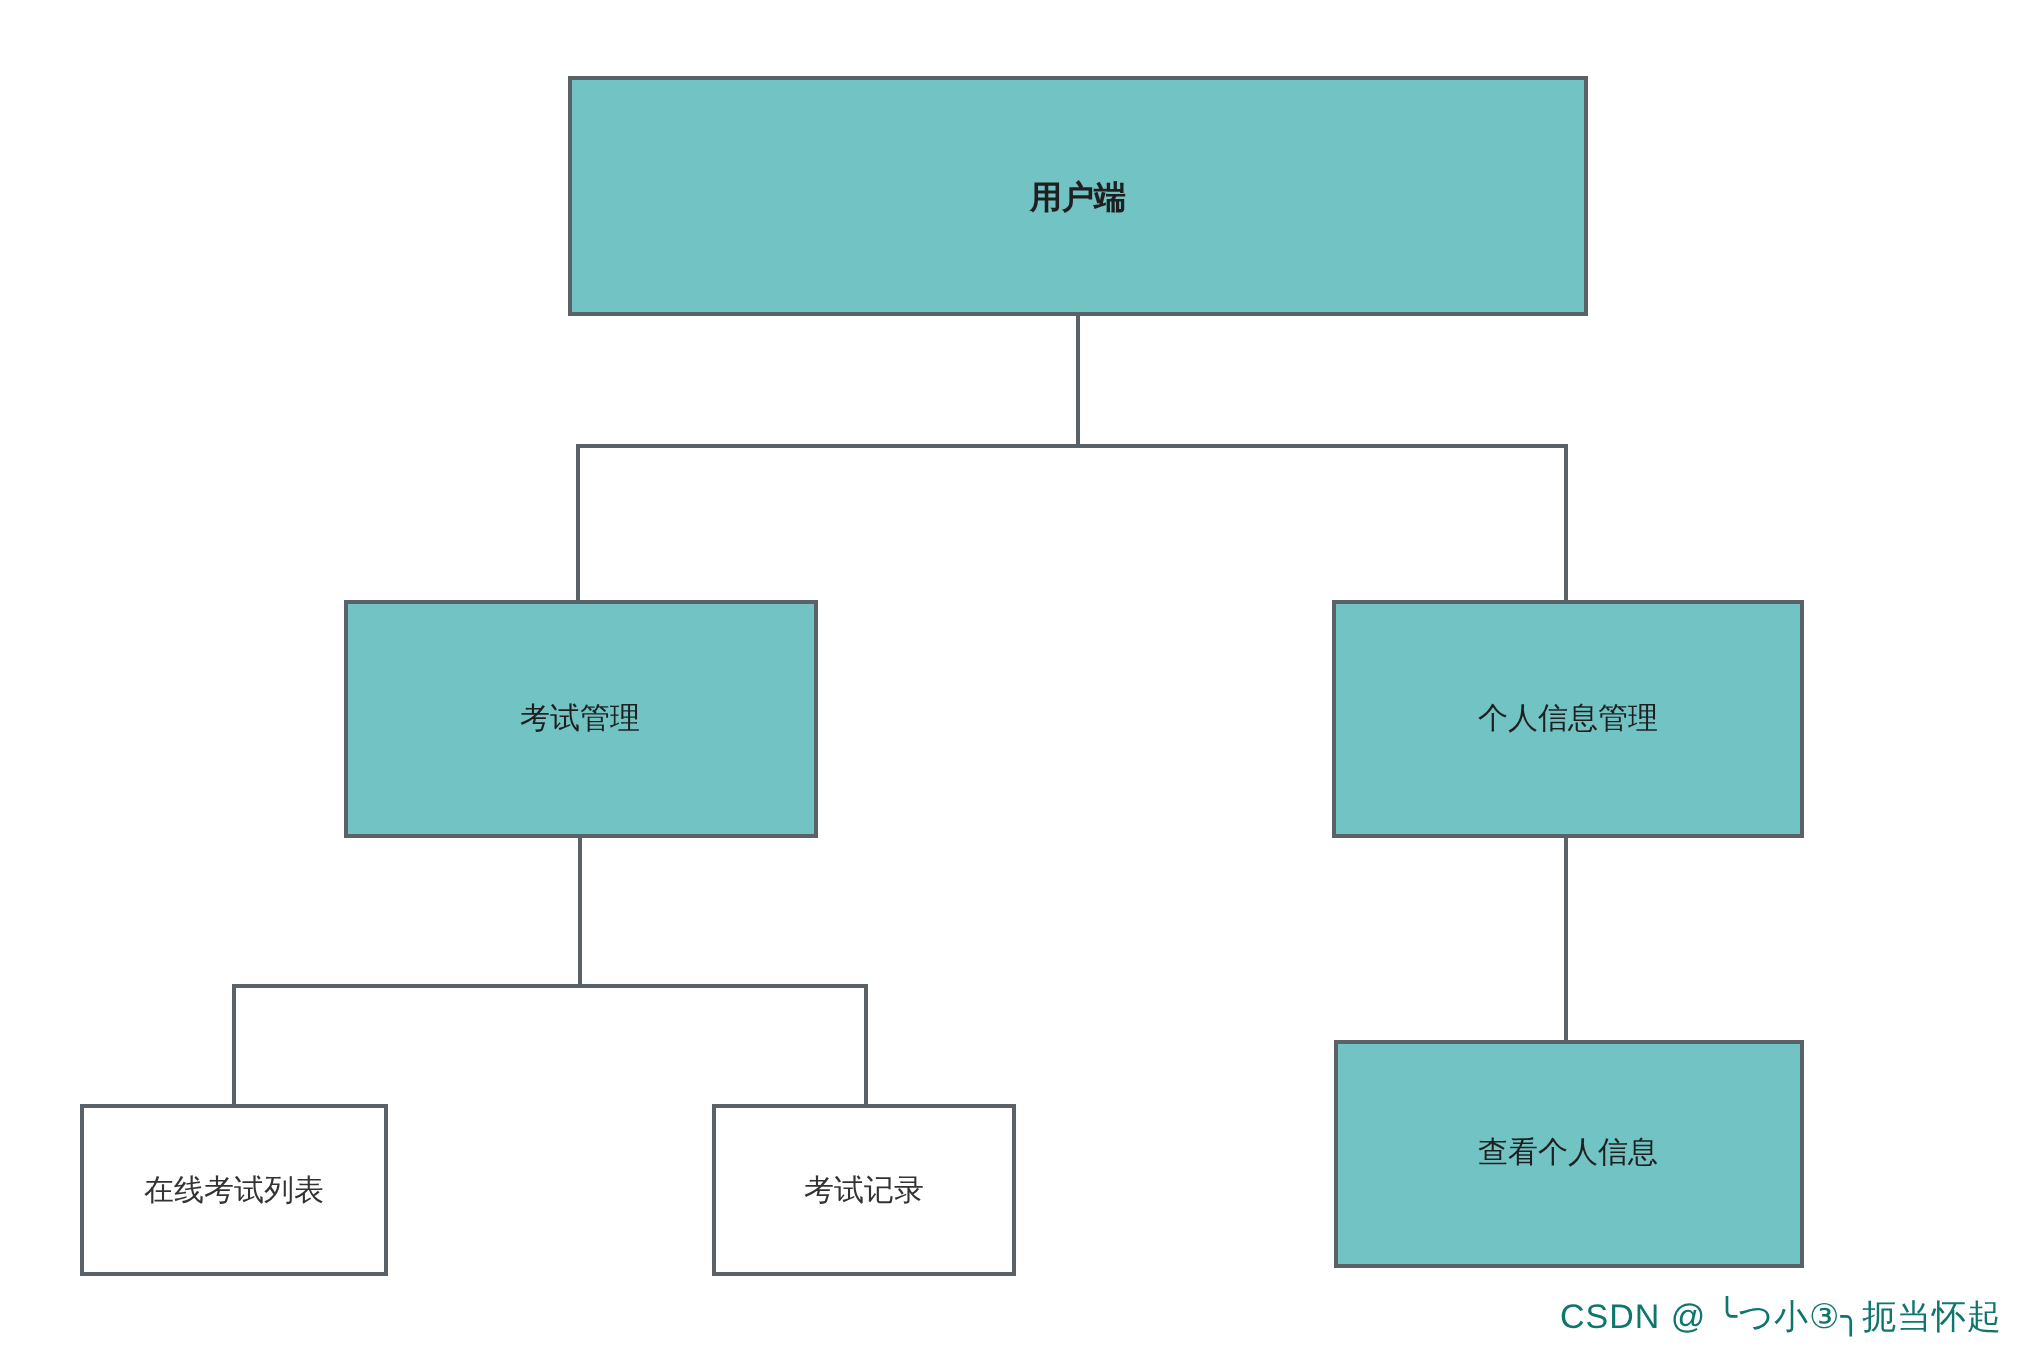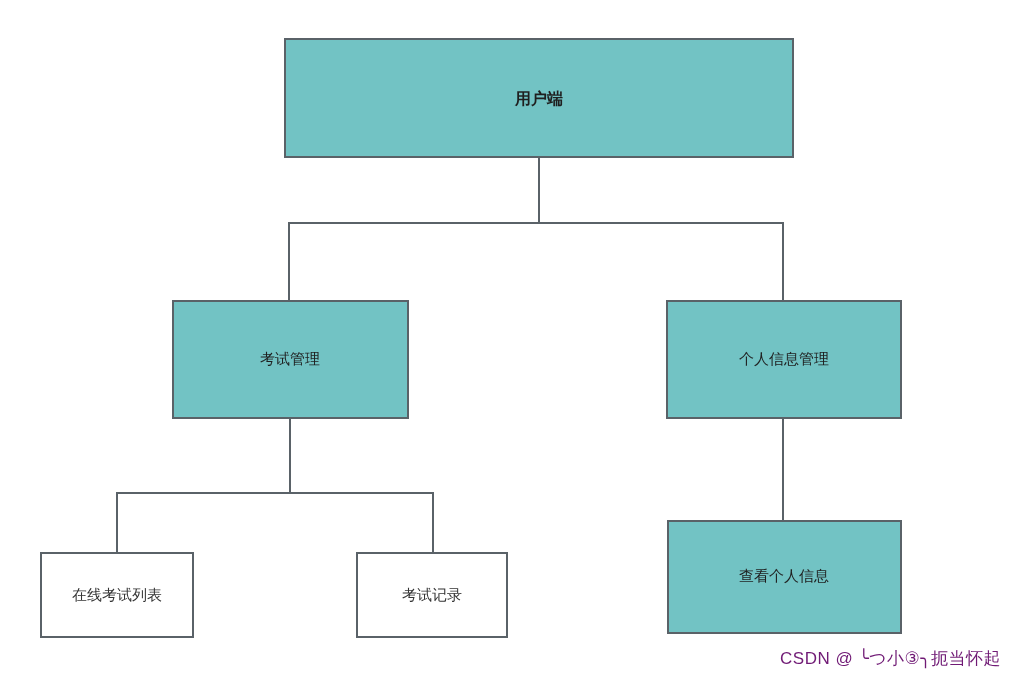--- a/index.html
+++ b/index.html
@@ -57,21 +57,21 @@
     stroke-width: 2;
     fill: none;
     stroke-linecap: square;
   }
   .watermark-text {
     position: absolute;
     right: 10px;
     bottom: 8px;
     font-family: "Liberation Sans", "DejaVu Sans", sans-serif;
     font-size: 17px;
-    color: #701a75;
+    color: #0f766e;
     letter-spacing: 0.5px;
     white-space: nowrap;
     user-select: none;
   }
 </style>
 </head>
 <body>
 
 <svg id="diagram-canvas" viewBox="0 0 1011 678" xmlns="http://www.w3.org/2000/svg">
 

